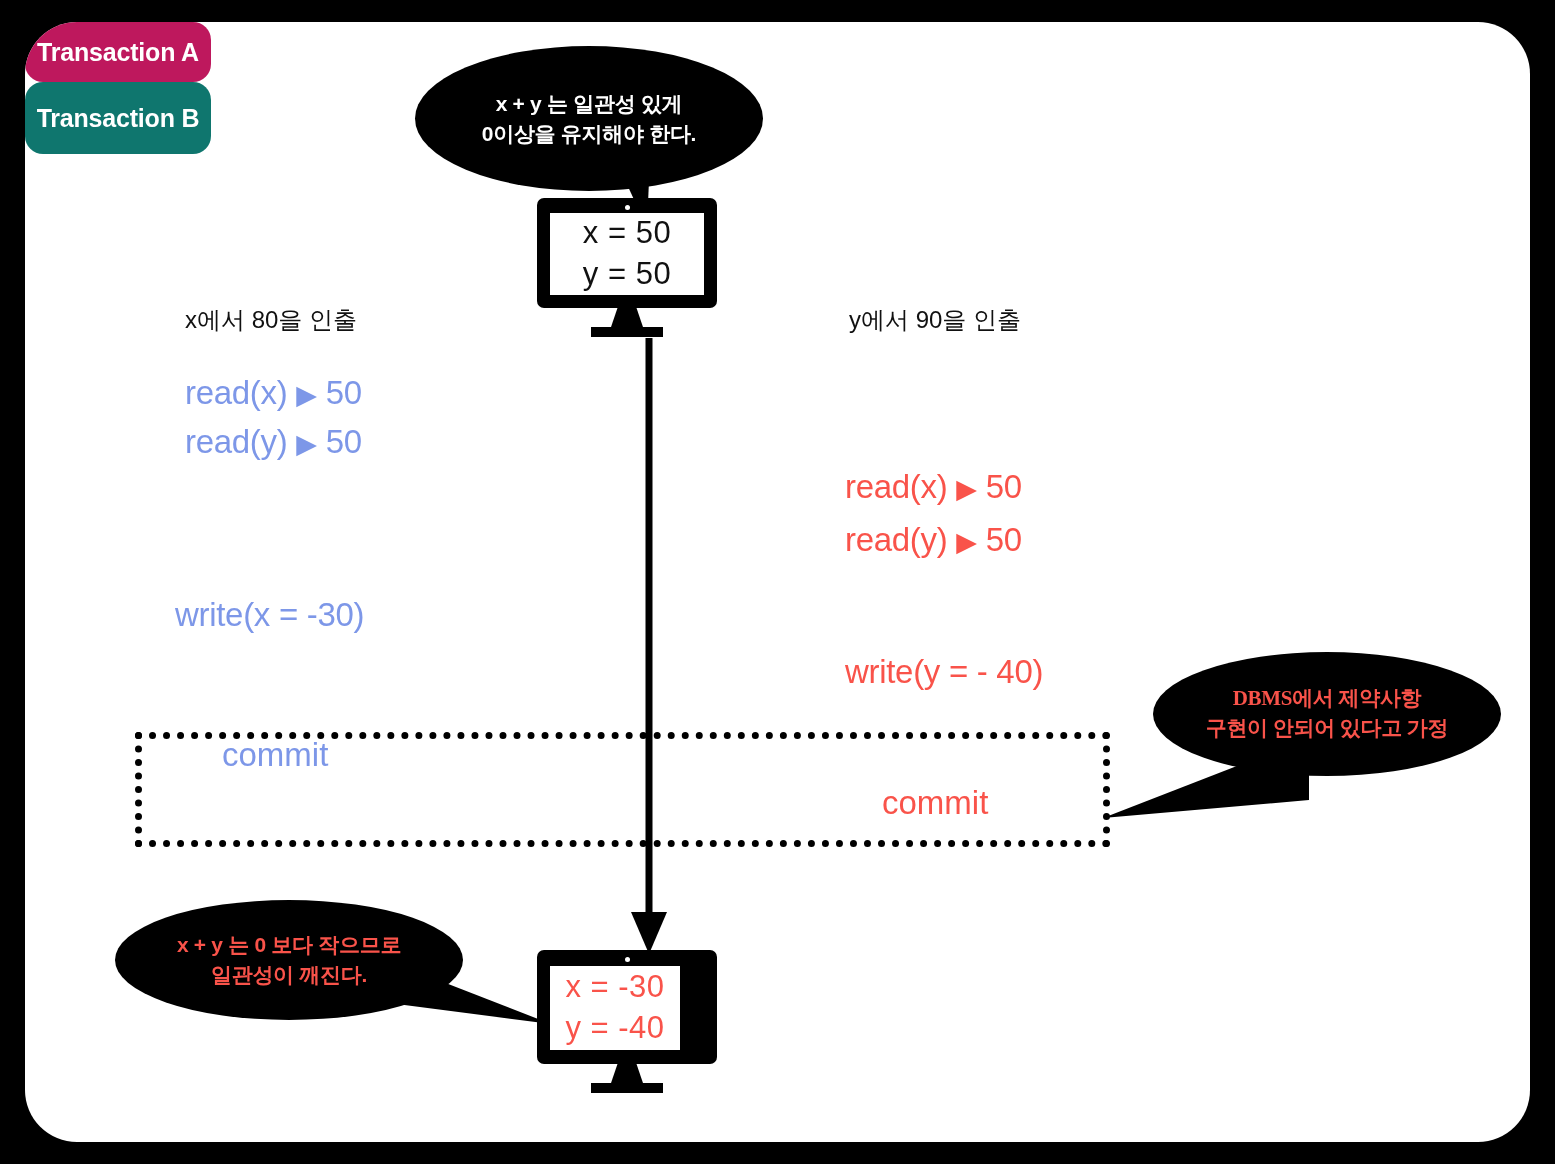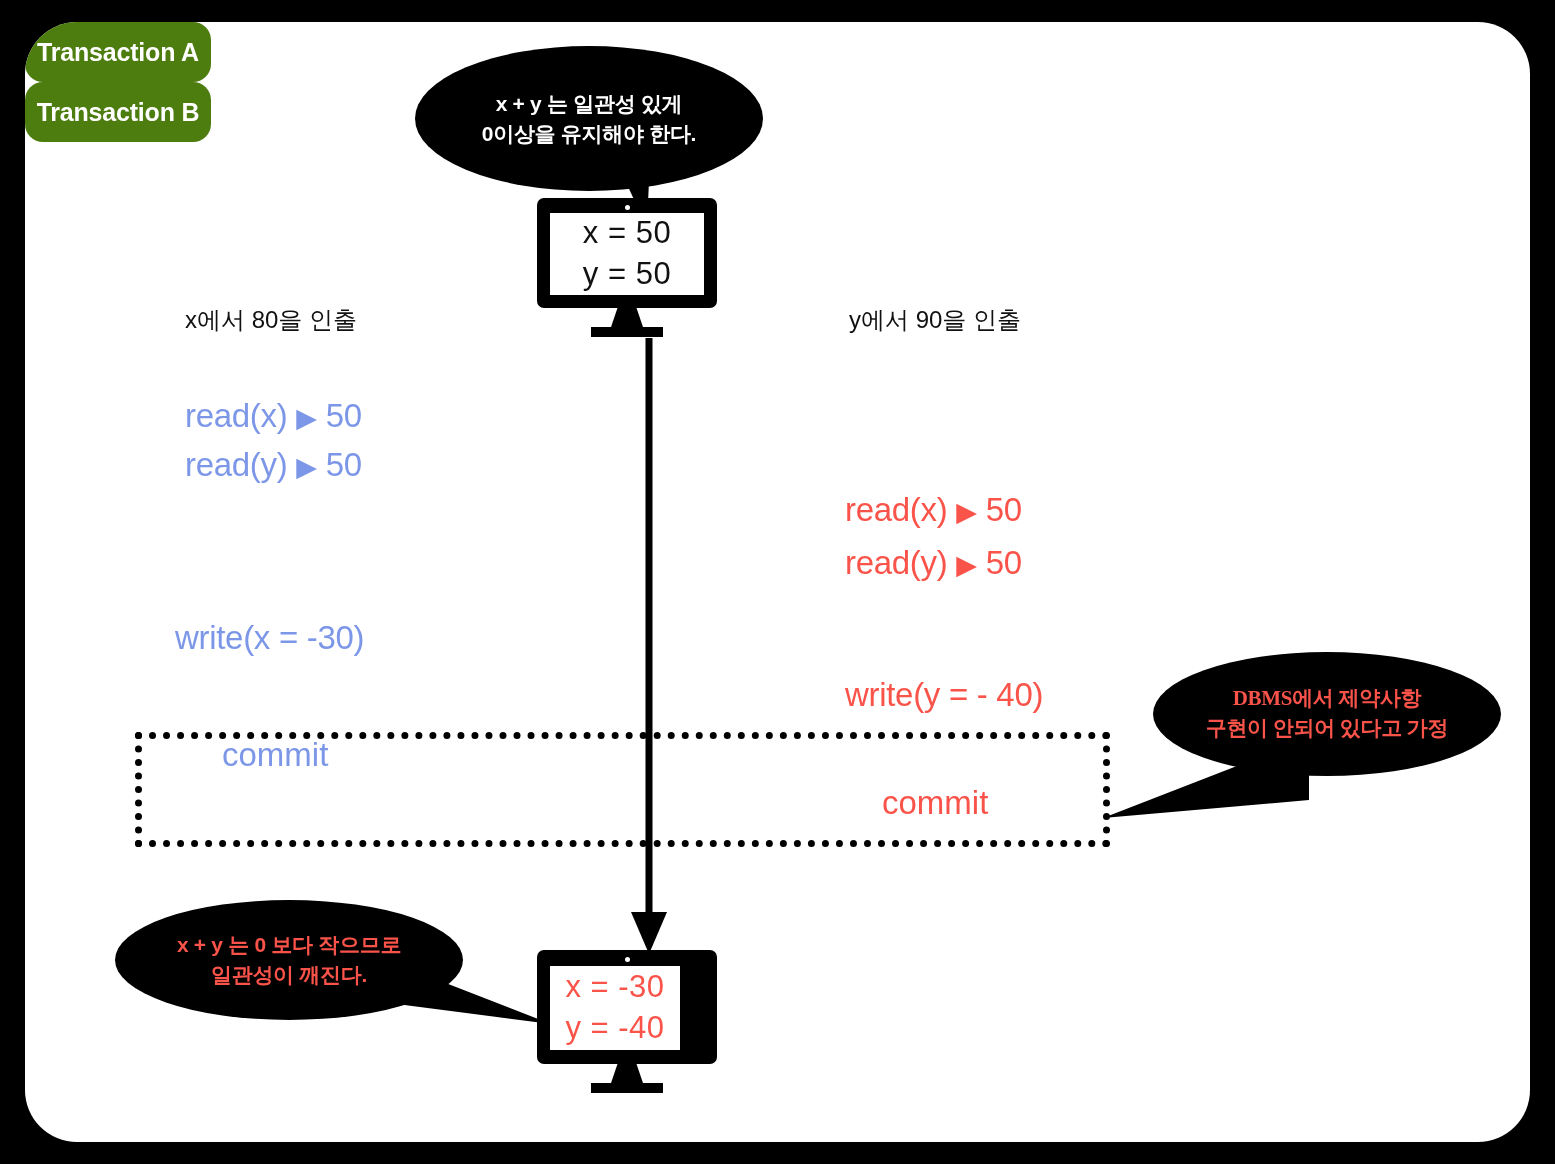--- a/index.html
+++ b/index.html
@@ -41,21 +41,20 @@
     color: #111111;
     text-align: center;
     white-space: nowrap;
   }
 
   
   .op {
     font-size: 33px;
     white-space: nowrap;
     letter-spacing: -0.3px;
-    margin-top: 23px;
   }
   .op .tri { font-size: 27px; }
 
   
   .monitor { position: absolute; }
   .mon-body {
     position: absolute;
     left: 0; top: 0;
     width: 100%;
     background: #000000;
@@ -158,38 +157,38 @@
     <div class="mon-foot" style="top:129px; margin-left:-36px; width:72px; height:10px;"></div>
   </div>
 
   <div id="timeline-arrow" style="left:594px; top:316px; width:60px; height:620px;">
     <svg width="60" height="620" viewBox="0 0 60 620">
       <line x1="30" y1="0" x2="30" y2="586" stroke="#000000" stroke-width="7"></line>
       <polygon points="30,616 12,574 48,574" fill="#000000"></polygon>
     </svg>
   </div>
 
-  <div class="txn-badge" style="left:153px; top:208px; width:186px; height:60px; background:#4d7c0f;">
+  <div class="txn-badge" style="left:153px; top:208px; width:186px; height:60px; background:#be185d;">
     <span>Transaction A</span>
   </div>
   <div class="txn-sub abs" style="left:153px; top:282px; width:186px;">x에서 80을 인출</div>
 
   <div class="op abs" style="left:160px; top:352px; color:#7d97e8;">
     <span>read(x)</span>
     <span class="tri">▶</span>
     <span>50</span>
   </div>
   <div class="op abs" style="left:160px; top:401px; color:#7d97e8;">
     <span>read(y)</span>
     <span class="tri">▶</span>
     <span>50</span>
   </div>
   <div class="op abs" style="left:150px; top:574px; color:#7d97e8;">write(x = -30)</div>
 
-  <div class="txn-badge" style="left:817px; top:208px; width:186px; height:60px; background:#4d7c0f;">
+  <div class="txn-badge" style="left:817px; top:208px; width:186px; height:72px; background:#0f766e;">
     <span>Transaction B</span>
   </div>
   <div class="txn-sub abs" style="left:817px; top:282px; width:186px;">y에서 90을 인출</div>
 
   <div class="op abs" style="left:820px; top:446px; color:#f9534a;">
     <span>read(x)</span>
     <span class="tri">▶</span>
     <span>50</span>
   </div>
   <div class="op abs" style="left:820px; top:499px; color:#f9534a;">

